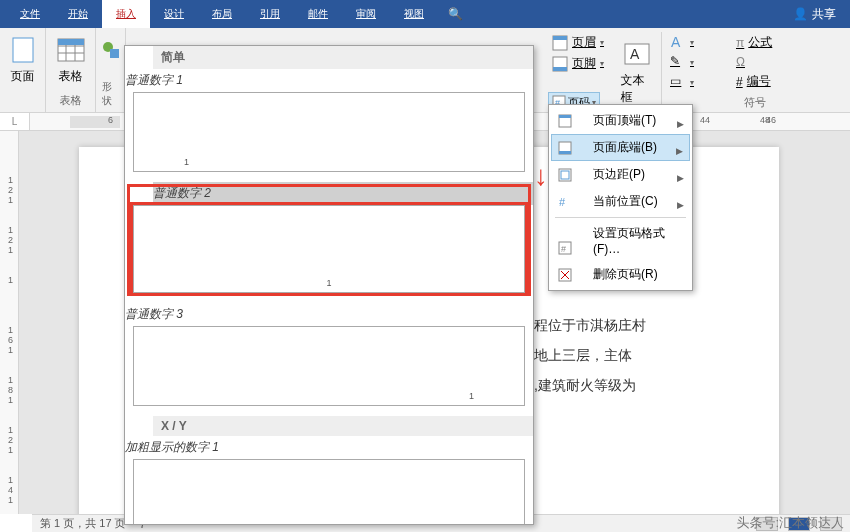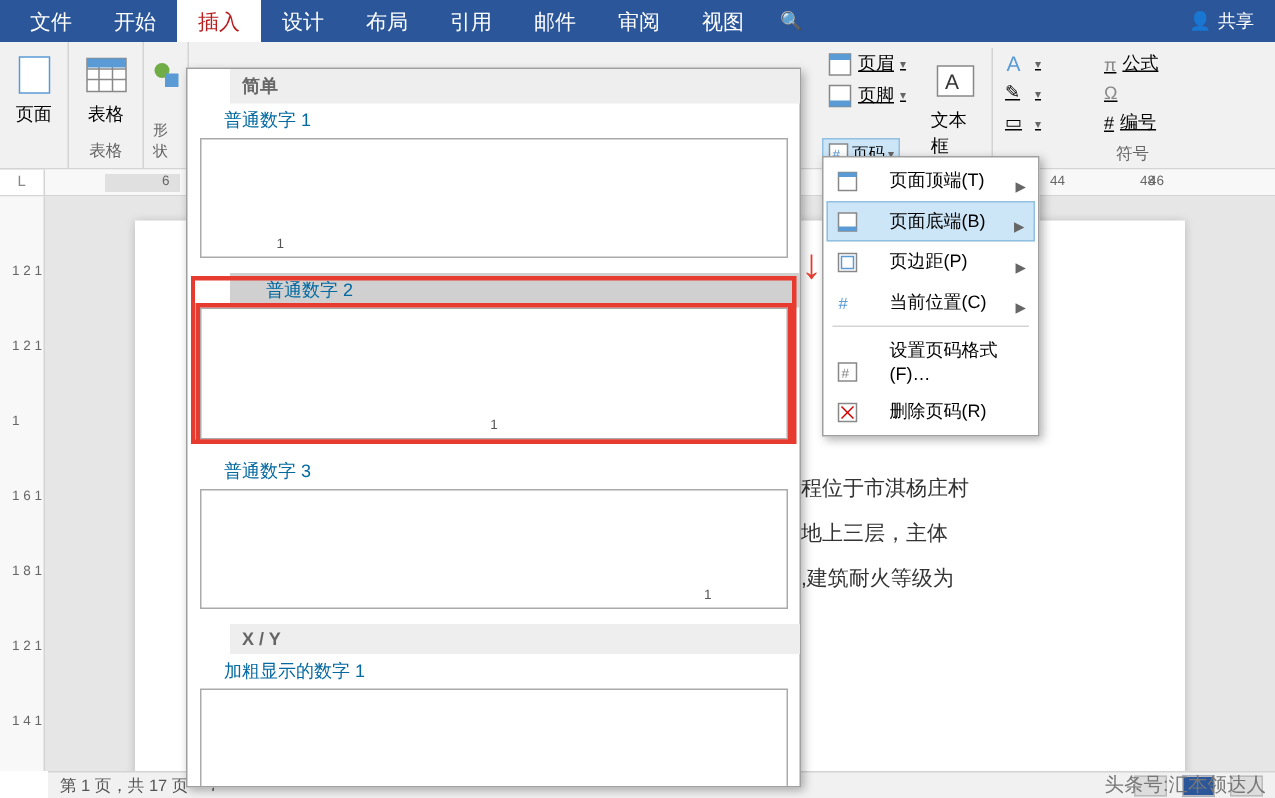--- a/index.html
+++ b/index.html
@@ -1,55 +1,55 @@
 <!DOCTYPE html>
 <html><head>
 <meta charset="utf-8">
 <style>
 * { margin: 0; padding: 0; box-sizing: border-box; font-family: "Microsoft YaHei", sans-serif; }
 body { width: 850px; height: 532px; background: #fff; overflow: hidden; position: relative; font-size: 12px; }
 
 .menubar { height: 28px; background: #2b579a; display: flex; align-items: center; color: #fff; padding: 0 6px; }
-.menu-tab { padding: 0 14px; height: 28px; line-height: 28px; cursor: pointer; font-size: 14px; }
+.menu-tab { padding: 0 14px; height: 28px; line-height: 28px; cursor: pointer; font-size: 10px; text-decoration: underline; }
 .menu-tab.active { background: #fff; color: #b91c1c; }
 .menu-tell { margin-left: 10px; color: #b8cce4; display: flex; align-items: center; gap: 4px; }
 .menu-share { margin-left: auto; margin-right: 8px; color: #fff; display: flex; align-items: center; gap: 4px; }
 
 .ribbon { height: 85px; background: #f1f1f1; border-bottom: 1px solid #d4d4d4; display: flex; position: relative; }
 .rgroup { border-right: 1px solid #d4d4d4; padding: 4px 6px; display: flex; flex-direction: column; align-items: center; justify-content: space-between; }
 .rgroup .big-btn { display: flex; flex-direction: column; align-items: center; gap: 2px; padding: 2px 4px; cursor: pointer; }
 .rgroup .big-btn .ico { width: 32px; height: 32px; display: flex; align-items: center; justify-content: center; }
 .rgroup .lbl { color: #666; font-size: 11px; }
 .small-btn { display: flex; align-items: center; gap: 4px; padding: 2px 4px; font-size: 12px; cursor: pointer; white-space: nowrap; text-decoration: underline; }
 .small-btn .sico { width: 16px; height: 16px; }
 .drop-arrow { font-size: 8px; color: #666; }
 
 .ruler-container { height: 18px; background: #fff; border-bottom: 1px solid #d4d4d4; display: flex; }
 .ruler-corner { width: 30px; border-right: 1px solid #d4d4d4; display:flex;align-items:center;justify-content:center;color:#888;font-size:10px; }
 .ruler-h { flex: 1; position: relative; background: #f8f8f8; }
 .ruler-h .segment-dark { position: absolute; top: 3px; height: 12px; background: #e0e0e0; }
 .ruler-h .tick-num { position: absolute; top: 2px; font-size: 9px; color: #666; }
 
 .workspace { position: absolute; top: 131px; left: 0; right: 0; bottom: 18px; background: #e6e6e6; display: flex; }
-.ruler-v { width: 30px; background: #f8f8f8; border-right: 1px solid #d4d4d4; position: relative; }
+.ruler-v { width: 19px; background: #f8f8f8; border-right: 1px solid #d4d4d4; position: relative; }
 .ruler-v .tick-num-v { position: absolute; left: 8px; font-size: 9px; color: #666; }
 .doc-area { flex: 1; position: relative; overflow: hidden; }
 .page { position: absolute; top: 16px; left: 60px; width: 700px; height: 800px; background: #fff; box-shadow: 0 0 6px rgba(0,0,0,.2); }
 .doc-text { position: absolute; top: 310px; left: 520px; font-size: 14px; line-height: 30px; color: #333; }
 
 .statusbar { position: absolute; bottom: 0; left: 0; right: 0; height: 18px; background: #f1f1f1; border-top: 1px solid #d4d4d4; display: flex; align-items: center; font-size: 11px; color: #555; padding: 0 8px; gap: 14px; margin-left: 32px; }
 .statusbar .right { margin-left: auto; display: flex; align-items: center; gap: 10px; }
 .view-btn { width: 22px; height: 14px; background: #ddd; border: 1px solid #bbb; }
 .view-btn.active { background: #2b579a; }
 
 
 .gallery { position: absolute; top: 45px; left: 124px; width: 410px; height: 480px; background: #fff; border: 1px solid #a0a0a0; box-shadow: 2px 2px 6px rgba(0,0,0,.3); z-index: 40; overflow: hidden; }
 .gallery .scroll { height: 100%; overflow-y: auto; }
 .g-section-header { background: #eee; padding: 3px 8px; color: #666; font-size: 12px; font-weight: bold; margin-left: 28px; }
-.g-item-label { padding: 3px 24px; color: #0369a1; font-size: 12px; }
+.g-item-label { padding: 3px 0; color: #404040; font-size: 12px; font-style: italic; }
 .g-item-label.selected { background: #d0d0d0; margin-left: 28px; }
 .g-preview { margin: 0 8px 10px 8px; height: 80px; border: 1px solid #aaa; background: #fff; position: relative; }
 .g-preview.p2 { height: 88px; }
 .g-preview.p2.selected-box { outline: 3px solid #e63b2e; }
 .g-preview .pn { position: absolute; font-size: 9px; color: #555; }
 .g-preview .pn-left { bottom: 4px; left: 50px; }
 .g-preview .pn-center { bottom: 4px; left: 50%; transform: translateX(-50%); }
 .gallery::-webkit-scrollbar { width: 14px; }
 .red-outline { position: absolute; border: 3px solid #e63b2e; pointer-events: none; z-index: 50; }
 .red-arrow { position: absolute; z-index: 55; color: #e63b2e; font-size: 28px; }

